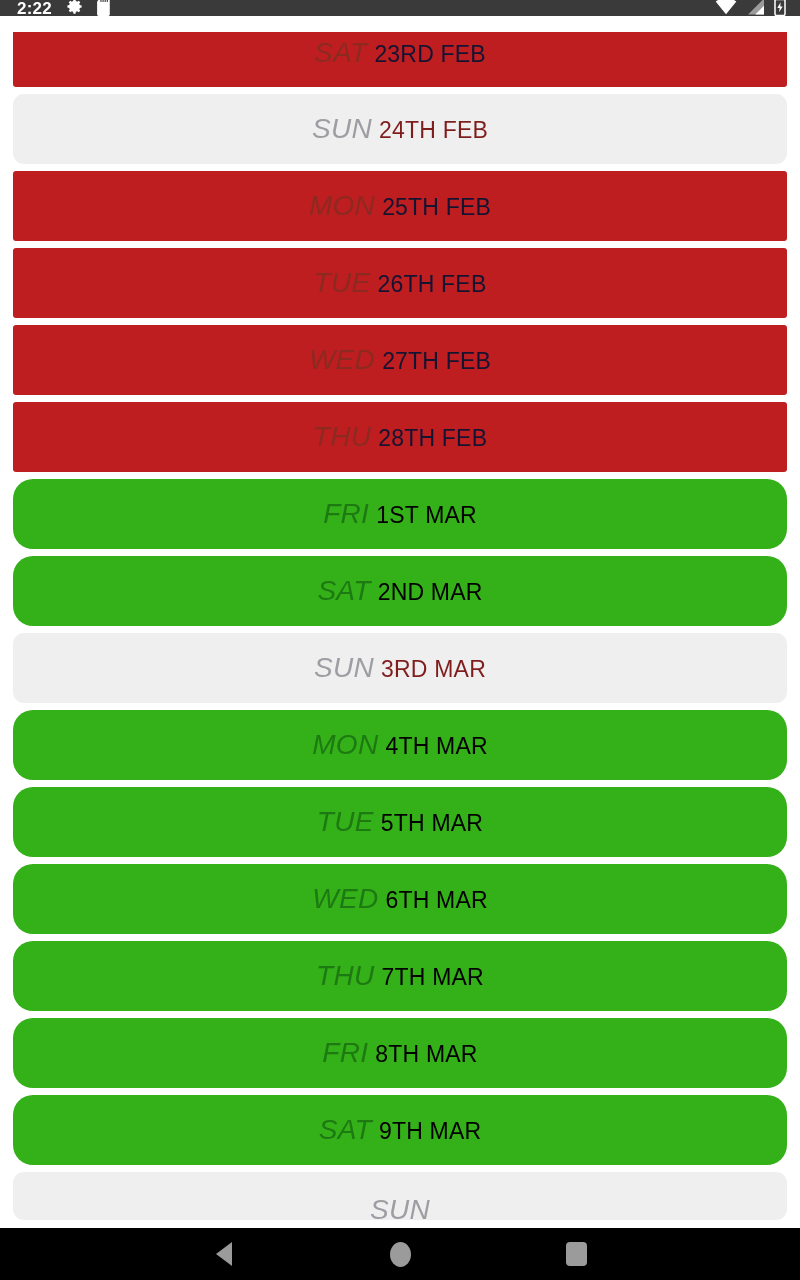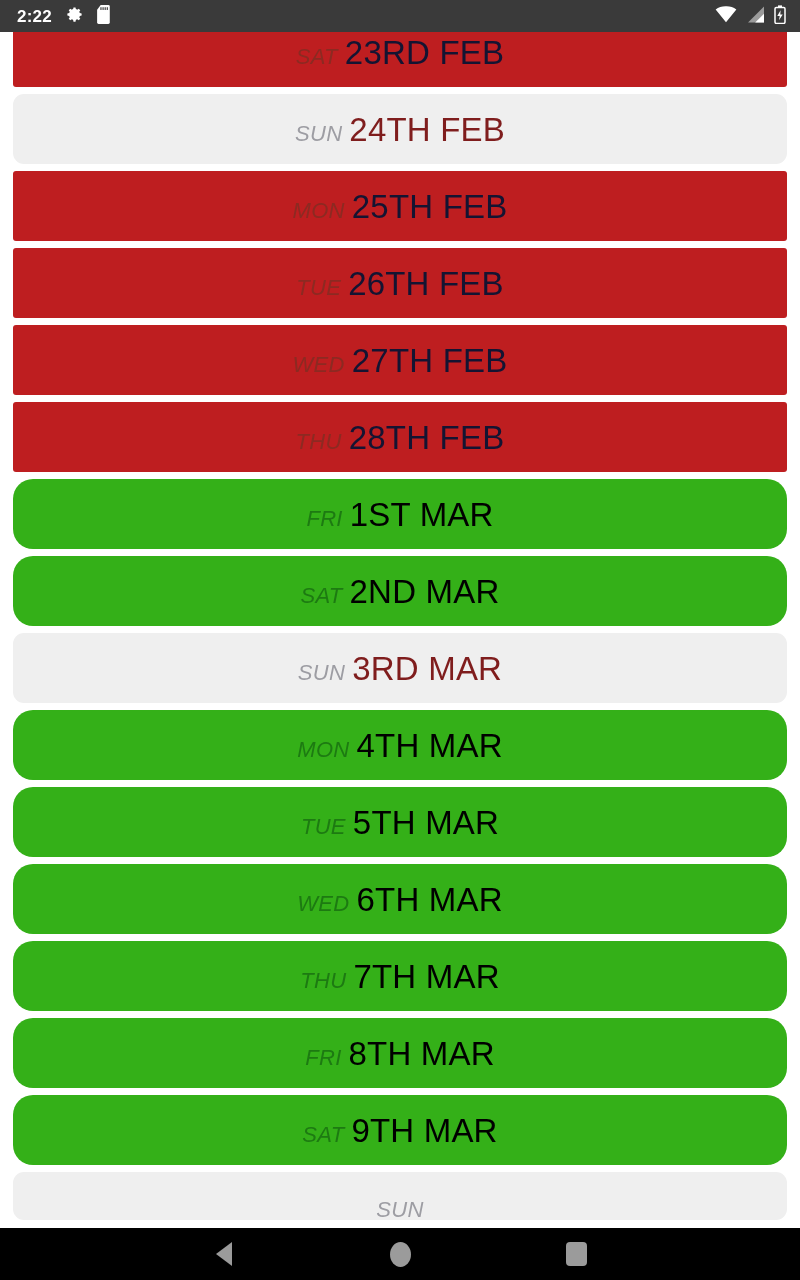--- a/index.html
+++ b/index.html
@@ -12,21 +12,21 @@
   #screen {
     position:relative;
     width:800px; height:1280px;
     background:#ffffff;
     overflow:hidden;
   }
 
   
   #statusbar {
     position:absolute; top:0; left:0;
-    width:800px; height:32px;
+    width:800px; height:16px;
     background:#3a3a3a;
     display:flex; align-items:center;
     z-index:20;
   }
   .sb-left { display:flex; align-items:center; gap:13px; padding-left:17px; }
   .sb-right { display:flex; align-items:center; gap:9px; margin-left:auto; padding-right:14px; }
   .sb-clock {
     color:#ffffff; font-size:17px; font-weight:600;
     letter-spacing:.2px; line-height:1;
   }
@@ -61,27 +61,27 @@
 
   .row-text {
     white-space:nowrap;
     line-height:1;
     display:flex;
     align-items:baseline;
     gap:7px;
   }
   .day-abbr {
     font-style:italic;
-    font-size:22px;
+    font-size:28px;
     font-weight:400;
     letter-spacing:.3px;
     text-align:center;
   }
   .date-main {
-    font-size:33px;
+    font-size:23px;
     font-weight:400;
     letter-spacing:.2px;
   }
 
   
   .red   .day-abbr  { color:#8c2a22; }
   .red   .date-main { color:#141432; }
   .green .day-abbr  { color:#1d7a12; }
   .green .date-main { color:#000000; }
   .grey  .day-abbr  { color:#9d9da3; }

